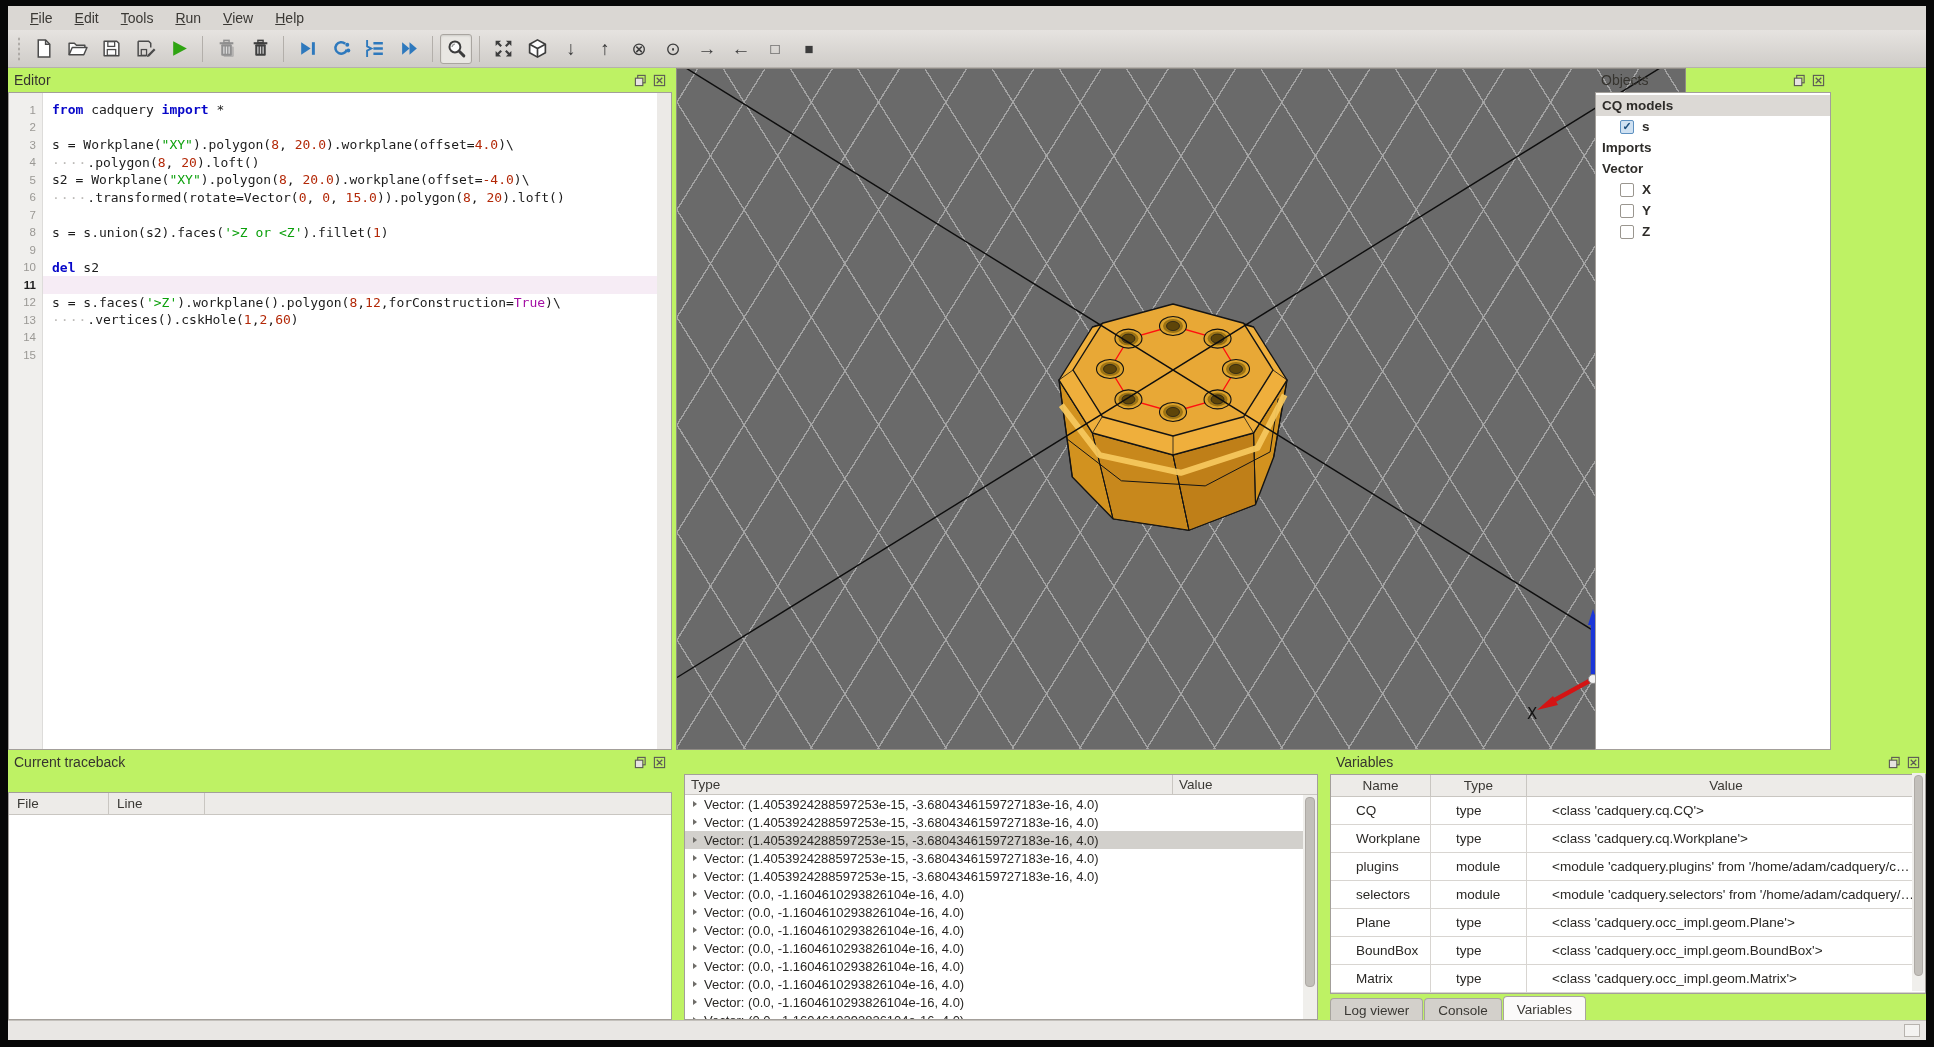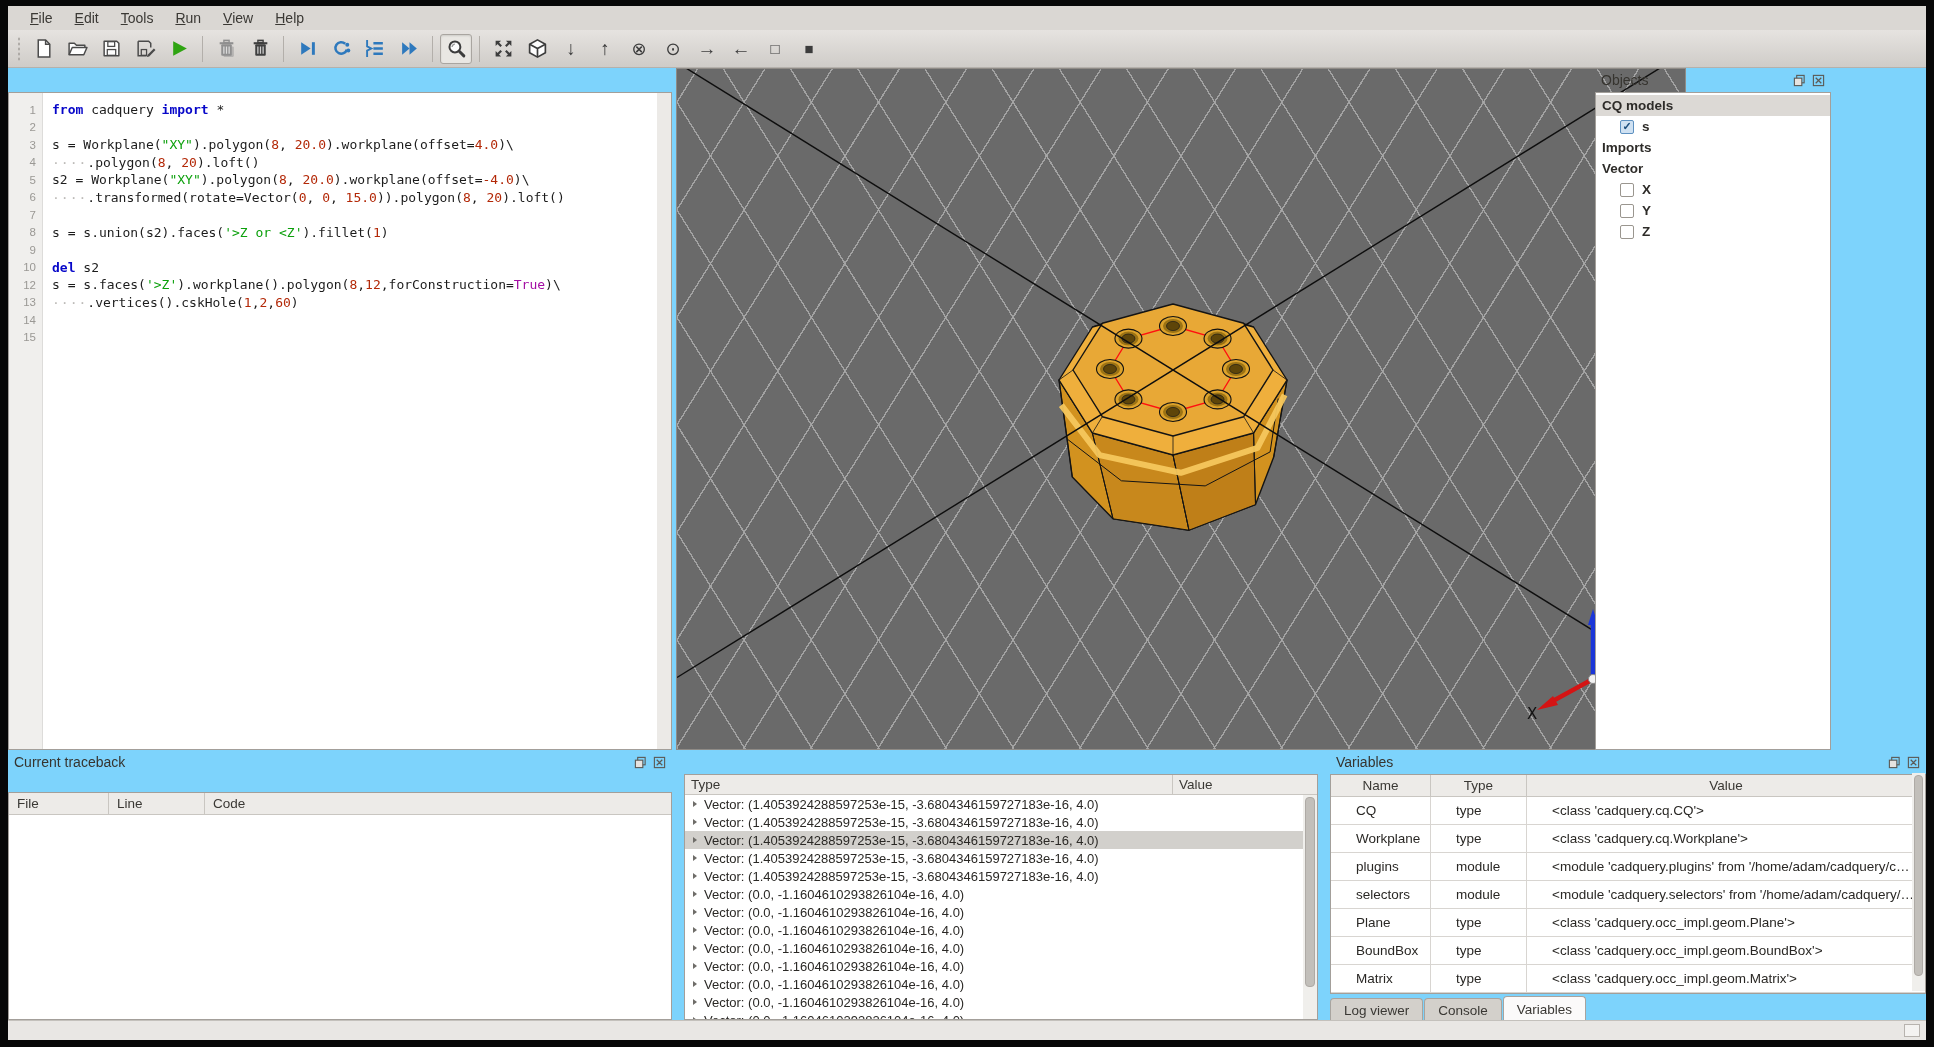--- a/index.html
+++ b/index.html
@@ -1,17 +1,17 @@
 <!DOCTYPE html>
 <html><head>
 <meta charset="utf-8">
 <style>
   html,body{margin:0;padding:0;background:#070707;font-family:"Liberation Sans",sans-serif;}
   *{box-sizing:border-box;}
-  .frame{position:relative;width:1918px;height:1034px;margin:6px 8px 7px 8px;background:#7dd3fc;overflow:hidden;}
+  .frame{position:relative;width:1918px;height:1034px;margin:6px 8px 7px 8px;background:#bef264;overflow:hidden;}
   
   .menubar{position:absolute;left:0;top:0;width:100%;height:24px;background:#dad7d3;display:flex;align-items:center;padding-left:12px;gap:2px;}
   .menu-item{padding:2px 10px;font-size:14px;color:#3a3834;cursor:default;}
   .menu-item u{text-decoration:underline;}
   
   .toolbar{position:absolute;left:0;top:24px;width:100%;height:38px;background:linear-gradient(#e6e3e0,#cfccc8);border-bottom:1px solid #b5b1ac;display:flex;align-items:center;padding-left:4px;}
   .tb-handle{width:8px;height:24px;margin:0 3px;background-image:radial-gradient(circle,#9d9995 1px,transparent 1.2px);background-size:4px 5px;background-position:center;background-repeat:repeat-y;}
   .tb-sep{width:1px;height:26px;background:#b3afaa;margin:0 6px;}
   .tb-btn{width:32px;height:30px;display:flex;align-items:center;justify-content:center;border-radius:3px;margin:0 1px;}
   .tb-btn svg{width:21px;height:21px;}
@@ -227,20 +227,37 @@
       </span>
       <span class="tb-btn">
         <span class="tb-text sq">□</span>
       </span>
       <span class="tb-btn">
         <span class="tb-text sq">■</span>
       </span>
     </div>
 
   <div class="editor-dock">
+    <div class="dock-title">
+      <span>Editor</span>
+      <span class="dock-btns" id="editor-dock-btns">
+          <span class="dock-btn">
+            <svg viewBox="0 0 14 14">
+              <rect x="4" y="1.5" width="8" height="8" fill="none" stroke="#5c5a56" stroke-width="1.2"></rect>
+              <rect x="1.5" y="4.5" width="8" height="8" fill="#e6e3e0" stroke="#5c5a56" stroke-width="1.2"></rect>
+            </svg>
+          </span>
+          <span class="dock-btn">
+            <svg viewBox="0 0 14 14">
+              <rect x="1.5" y="1.5" width="11" height="11" fill="none" stroke="#5c5a56" stroke-width="1.2"></rect>
+              <path d="M4 4l6 6M10 4l-6 6" stroke="#5c5a56" stroke-width="1.3"></path>
+            </svg>
+          </span>
+        </span>
+    </div>
     <div class="editor-body" id="editor-body">
       <div class="gutter-col"></div>
       <div class="ed-lines" id="ed-lines">
           <div class="cl">
             <span class="ln">1</span>
             <span class="ct"><span class="tk-k">from</span><span class="tk-p"> cadquery </span><span class="tk-k">import</span><span class="tk-p"> *</span></span>
           </div>
           <div class="cl">
             <span class="ln">2</span>
             <span class="ct"></span>
@@ -269,20 +286,24 @@
             <span class="ln">8</span>
             <span class="ct"><span class="tk-p">s = s.union(s2).faces(</span><span class="tk-s">'&gt;Z or &lt;Z'</span><span class="tk-p">).fillet(</span><span class="tk-n">1</span><span class="tk-p">)</span></span>
           </div>
           <div class="cl">
             <span class="ln">9</span>
             <span class="ct"></span>
           </div>
           <div class="cl">
             <span class="ln">10</span>
             <span class="ct"><span class="tk-k">del</span><span class="tk-p"> s2</span></span>
+          </div>
+          <div class="cl cur">
+            <span class="ln">11</span>
+            <span class="ct"></span>
           </div>
           <div class="cl">
             <span class="ln">12</span>
             <span class="ct"><span class="tk-p">s = s.faces(</span><span class="tk-s">'&gt;Z'</span><span class="tk-p">).workplane().polygon(</span><span class="tk-n">8</span><span class="tk-p">,</span><span class="tk-n">12</span><span class="tk-p">,forConstruction=</span><span class="tk-b">True</span><span class="tk-p">)\</span></span>
           </div>
           <div class="cl">
             <span class="ln">13</span>
             <span class="ct"><span class="tk-w">····</span><span class="tk-p">.vertices().cskHole(</span><span class="tk-n">1</span><span class="tk-p">,</span><span class="tk-n">2</span><span class="tk-p">,</span><span class="tk-n">60</span><span class="tk-p">)</span></span>
           </div>
           <div class="cl">
@@ -422,21 +443,20 @@
               <rect x="1.5" y="1.5" width="11" height="11" fill="none" stroke="#5c5a56" stroke-width="1.2"></rect>
               <path d="M4 4l6 6M10 4l-6 6" stroke="#5c5a56" stroke-width="1.3"></path>
             </svg>
           </span>
         </span>
     </div>
     <div class="tb-table">
       <div class="tb-head" id="tb-head">
           <div class="c1">File</div>
           <div class="c2">Line</div>
-          <div class="c3">Code</div>
         </div>
     </div>
   </div>
 
   <div class="inspector-dock">
     <div class="insp-table">
       <div class="insp-head">
         <div class="h1">Type</div>
         <div class="h2">Value</div>
       </div>

